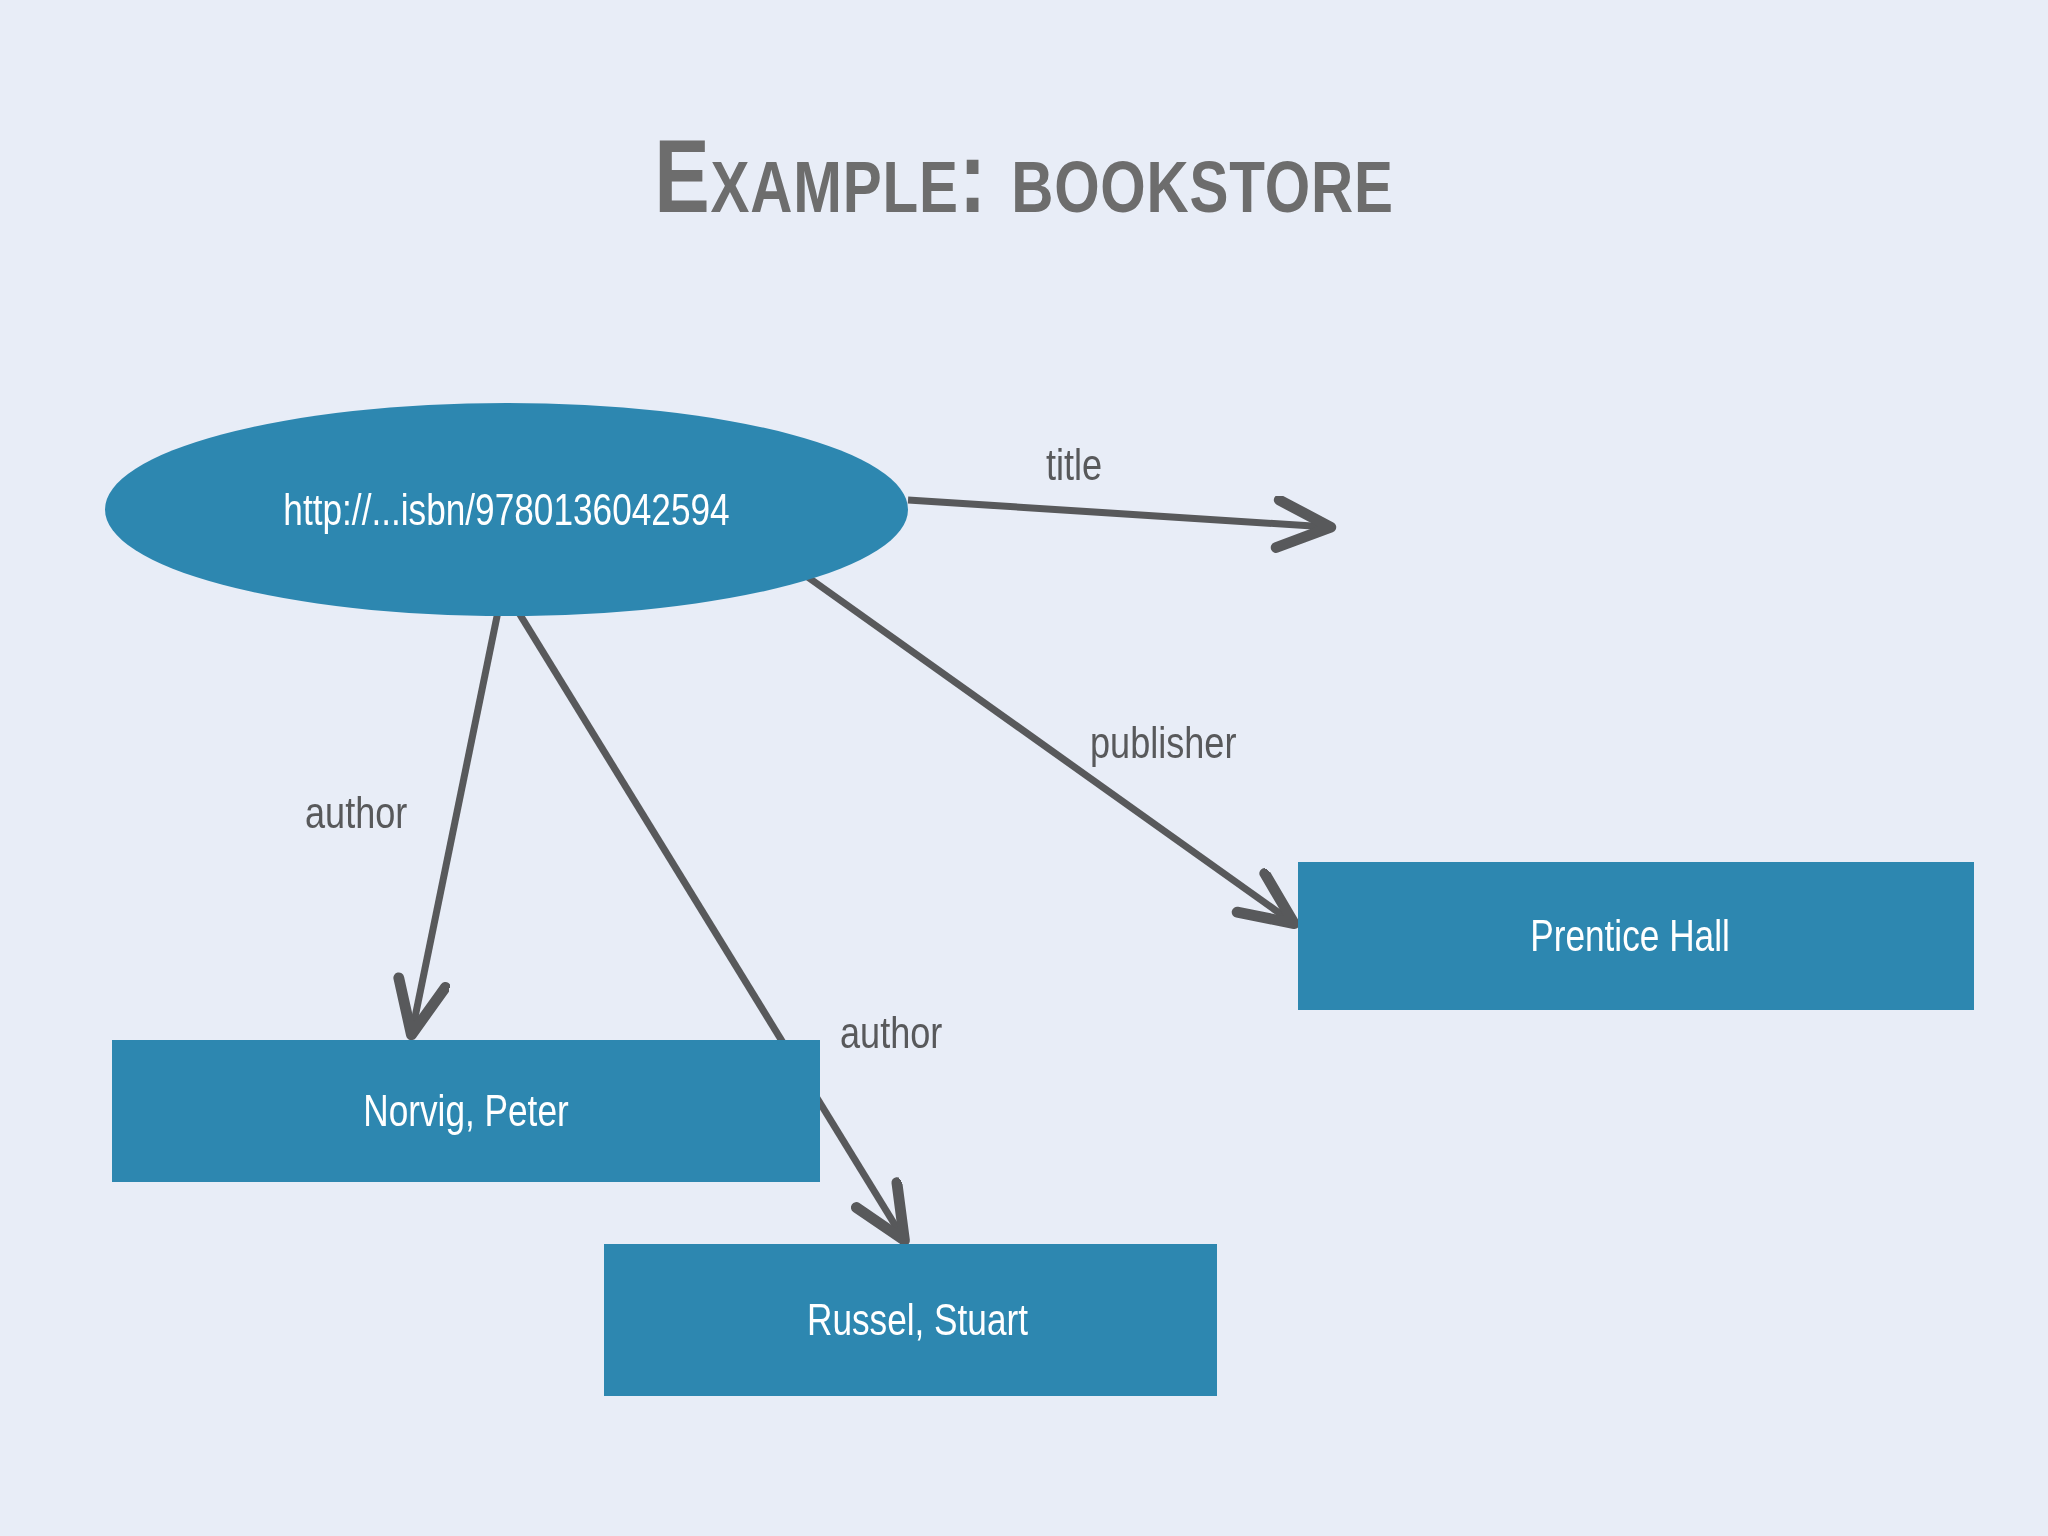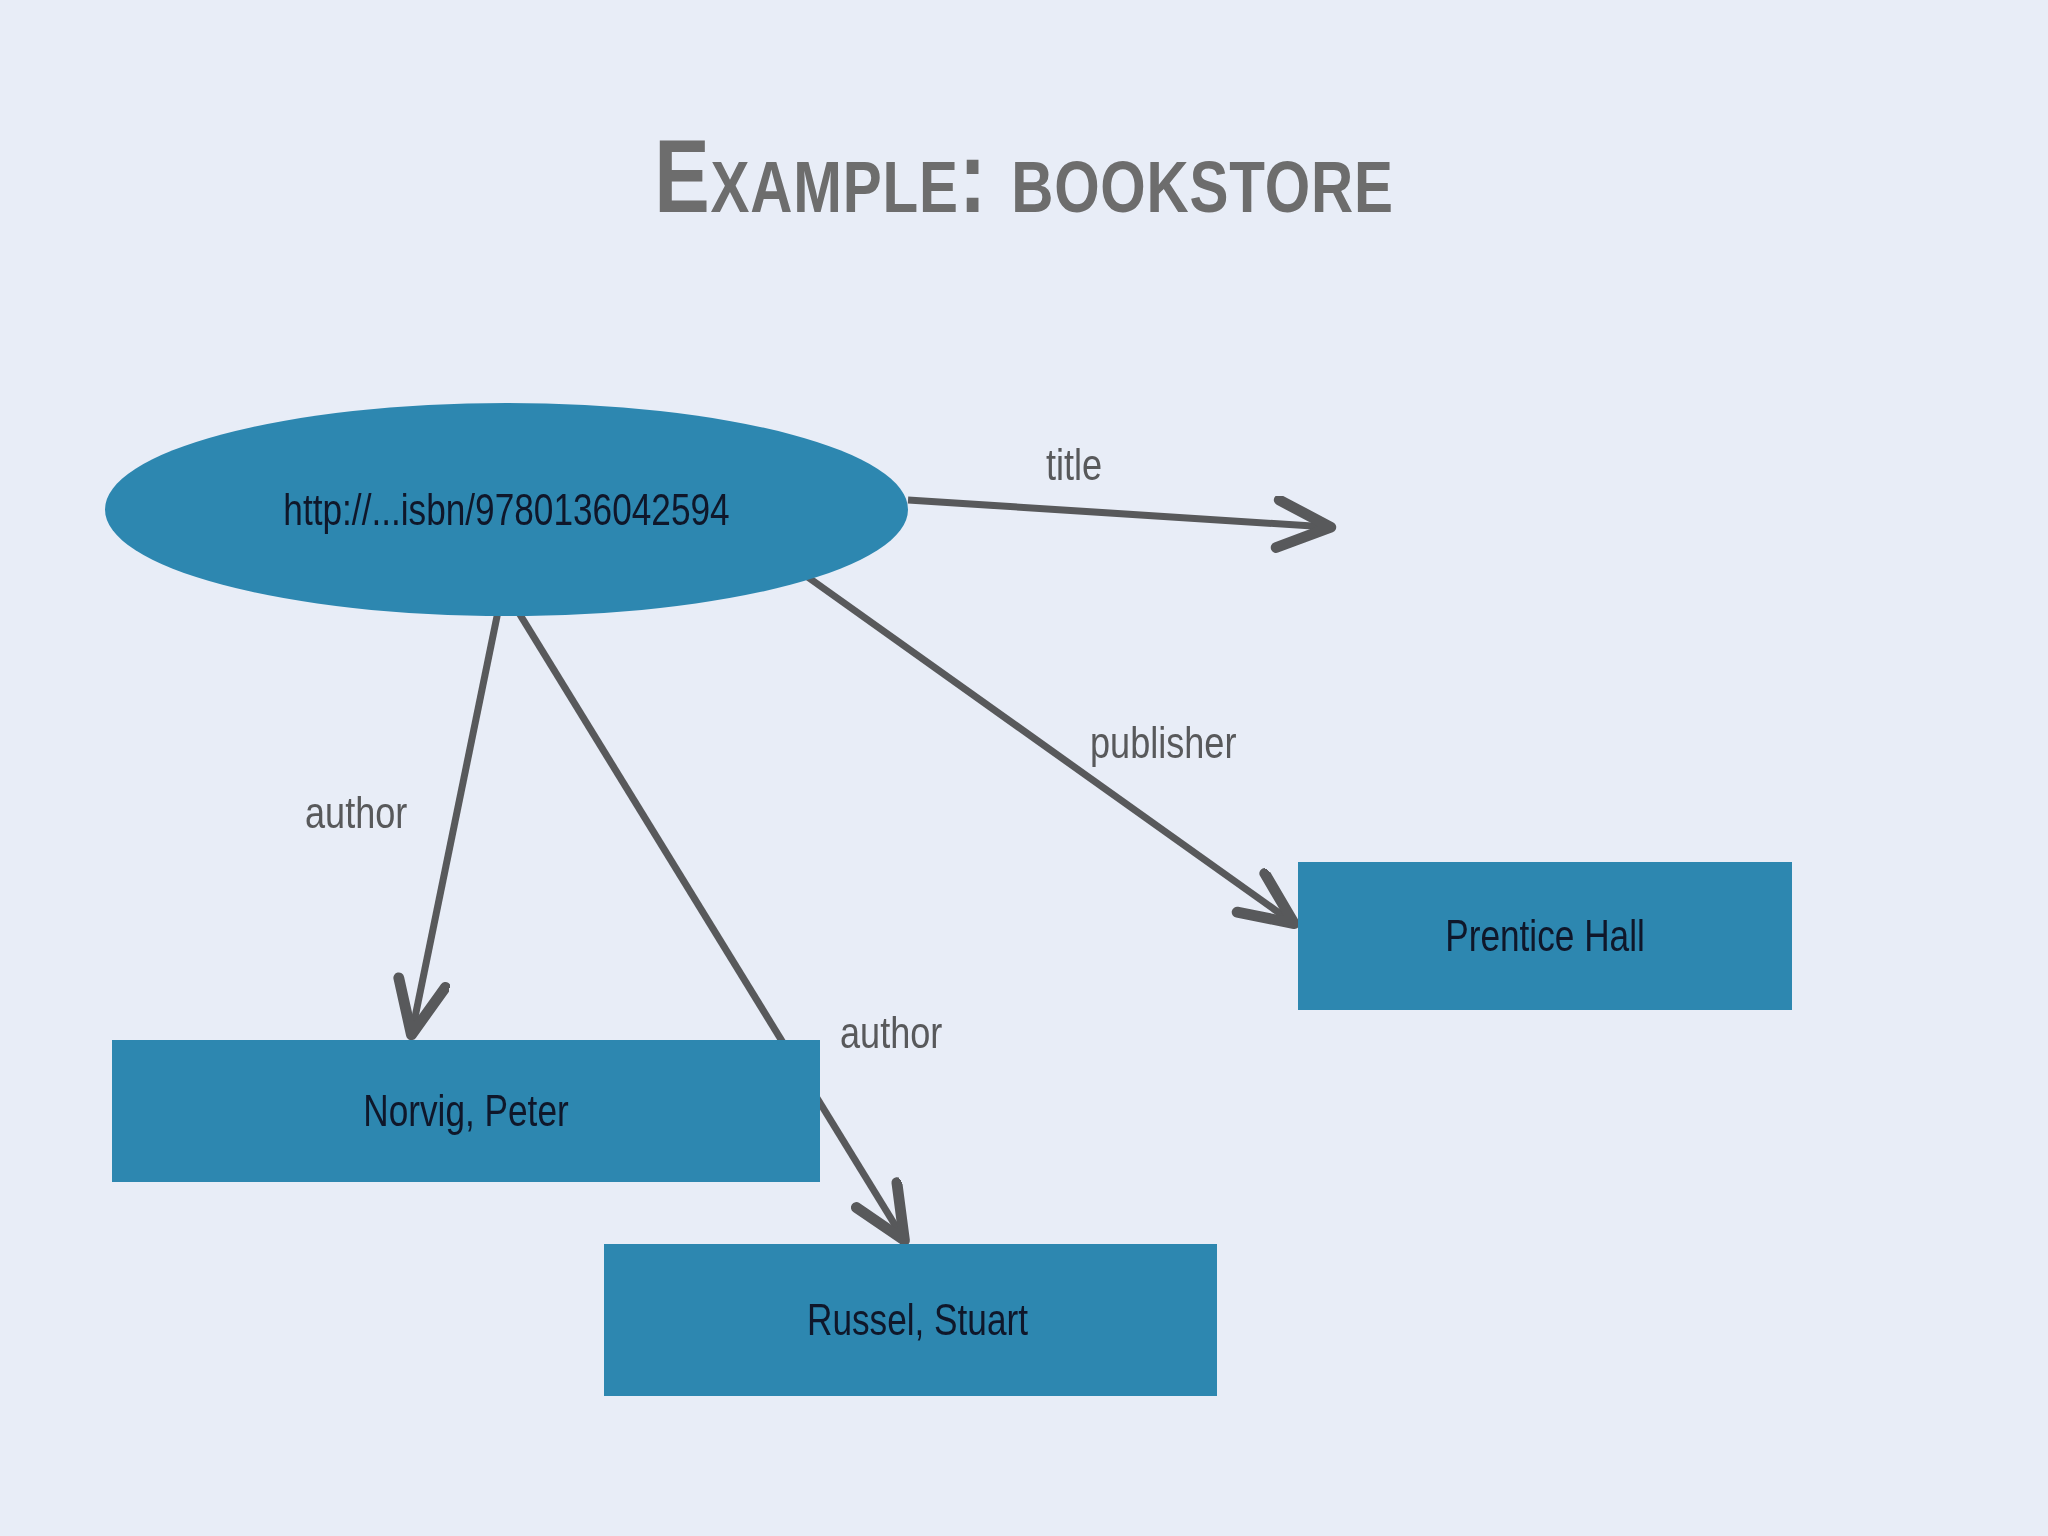--- a/index.html
+++ b/index.html
@@ -41,21 +41,21 @@
     left: 0;
     top: 0;
     width: 2048px;
     height: 1536px;
   }
 
   
   .node {
     position: absolute;
     background: #2d87b0;
-    color: #0f172a;
+    color: #ffffff;
     display: flex;
     align-items: center;
     justify-content: center;
     text-align: center;
     box-sizing: border-box;
     font-family: "Liberation Sans", sans-serif;
     font-size: 44px;
     line-height: 1.30;
     padding: 6px 18px;
   }
@@ -109,21 +109,21 @@
 
   <div class="edge-label" style="left:305px; top:788px;">author</div>
 
   <div class="edge-label" style="left:840px; top:1008px;">author</div>
 
   <div class="node ellipse" style="left:105px; top:403px; width:803px; height:213px;">
     <span class="lbl">http://...isbn/9780136042594</span>
   </div>
 
 
-  <div class="node" style="left:1298px; top:862px; width:494px; height:148px;">
+  <div class="node" style="left:1298px; top:862px; width:676px; height:148px;padding-left:6px;">
     <span class="lbl">Prentice Hall</span>
   </div>
 
   <div class="node" style="left:112px; top:1040px; width:708px; height:142px;">
     <span class="lbl">Norvig, Peter</span>
   </div>
 
   <div class="node" style="left:604px; top:1244px; width:613px; height:152px;padding-left:32px;">
     <span class="lbl">Russel, Stuart</span>
   </div>

